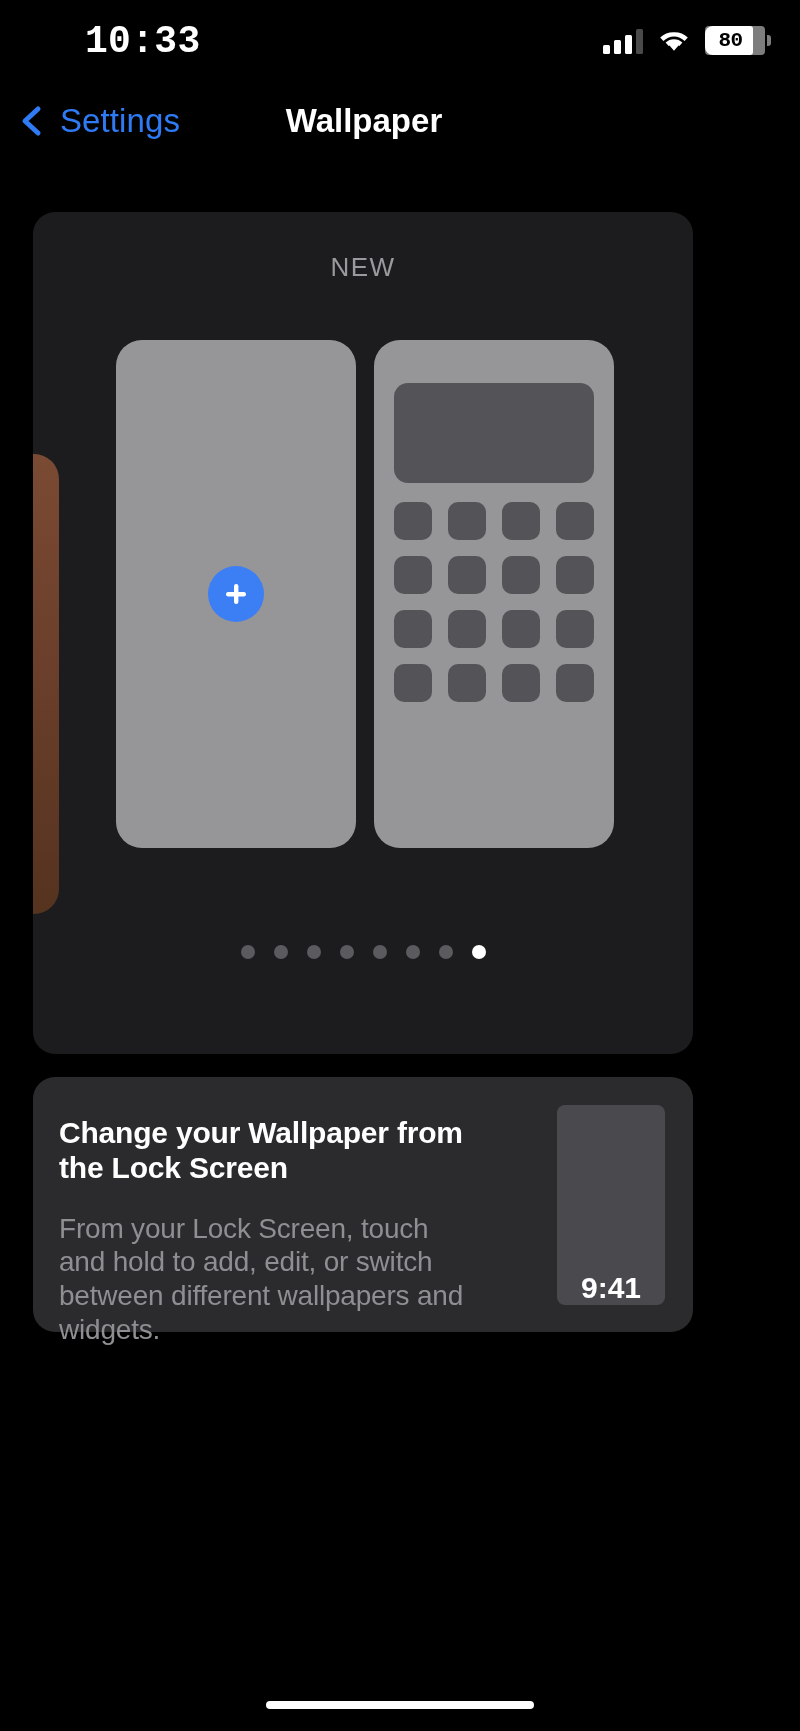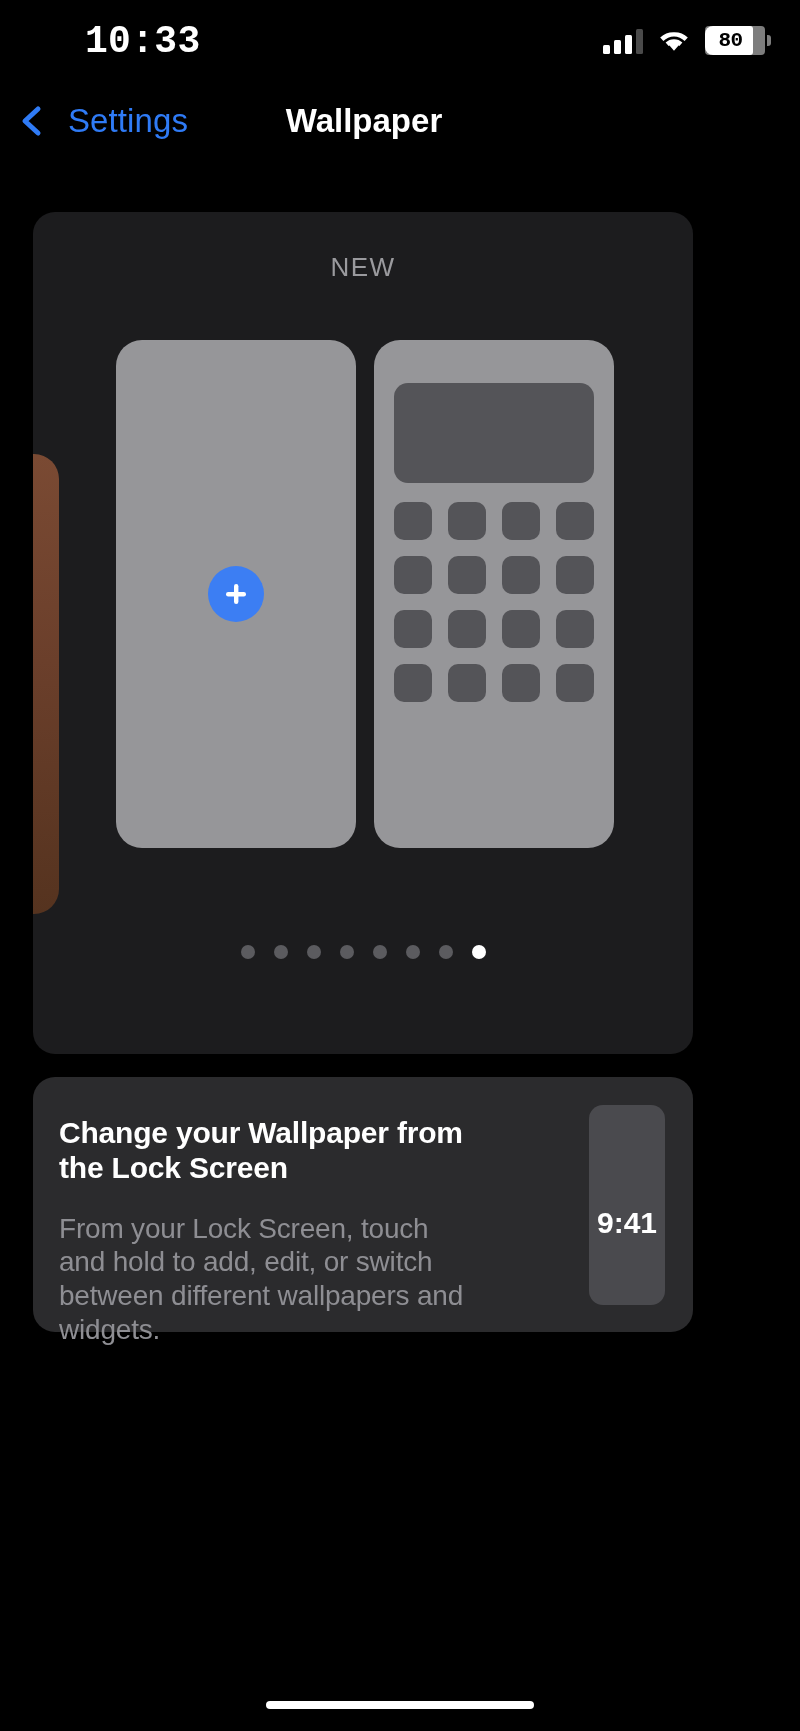--- a/index.html
+++ b/index.html
@@ -56,21 +56,21 @@
     position:absolute; right:-6px; top:9px; width:4px; height:11px;
     background:#7d7d7d; border-radius:0 3px 3px 0;
   }
 
   
   .nav-bar {
     position:absolute; top:92px; left:0; width:800px; height:58px;
   }
   .nav-back {
     position:absolute; left:18px; top:0; height:58px;
-    display:flex; align-items:center; gap:24px; cursor:pointer;
+    display:flex; align-items:center; gap:16px; cursor:pointer;
   }
   .nav-chevron { width:26px; height:34px; display:block; }
   .nav-back-label { color:#2f7bf6; font-size:33px; letter-spacing:0.1px; }
   .nav-title {
     position:absolute; left:0; top:0; width:728px; height:58px;
     display:flex; align-items:center; justify-content:center;
     color:#fff; font-size:33px; font-weight:700;
   }
 
   
@@ -143,22 +143,22 @@
   .info-title {
     color:#fff; font-size:30px; font-weight:700; line-height:1.18;
     letter-spacing:-0.2px;
   }
   .info-body {
     margin-top:26px; color:#8e8e93; font-size:28px; line-height:1.2;
     letter-spacing:-0.2px;
   }
   .info-preview {
     position:absolute; right:28px; top:28px;
-    width:76px; height:200px; border-radius:14px; background:#4a4a4e;
-    display:flex; align-items:center; justify-content:center;
+    width:108px; height:200px; border-radius:8px; background:#4a4a4e;
+    display:flex; align-items:flex-end; justify-content:center;
     padding-top:35px;
   }
   .info-preview-time { color:#fff; font-size:30px; font-weight:600; }
 
   
   .home-indicator {
     position:absolute; left:50%; bottom:22px; transform:translateX(-50%);
     width:268px; height:8px; border-radius:4px; background:#fff;
   }
 </style>

